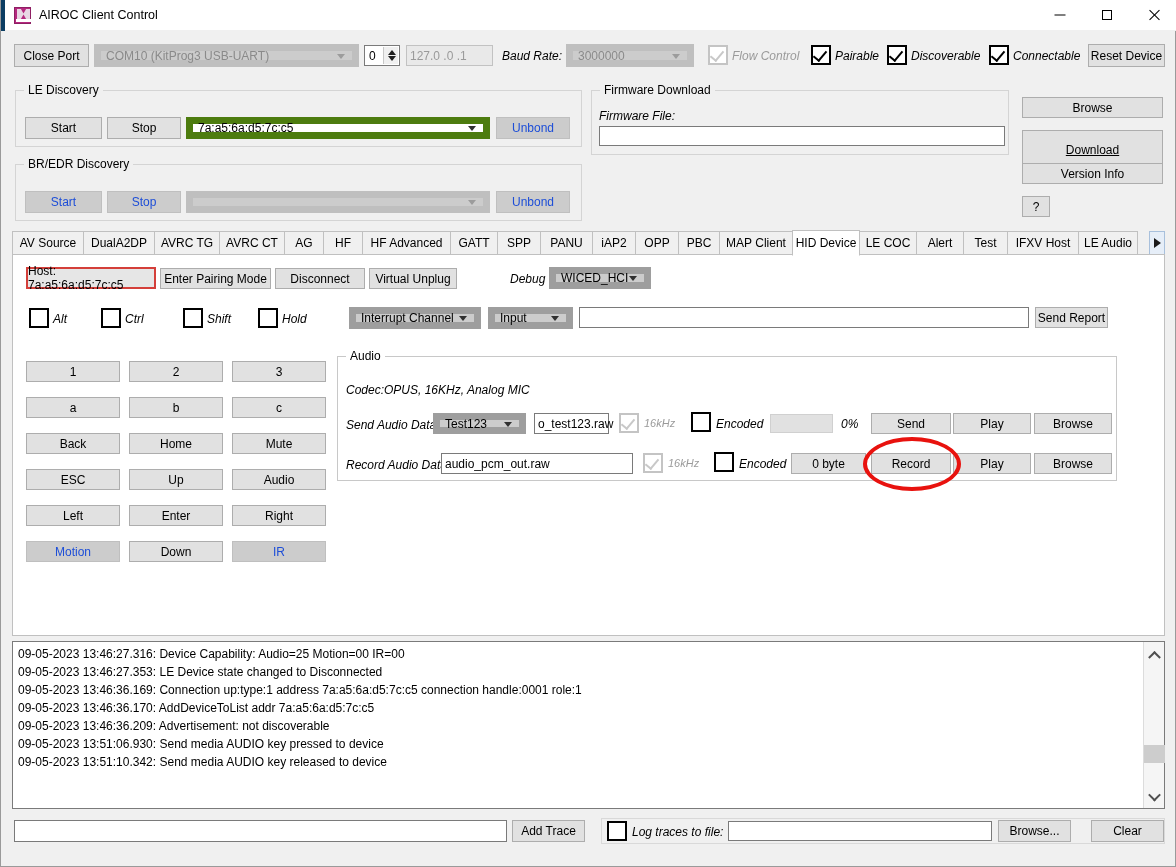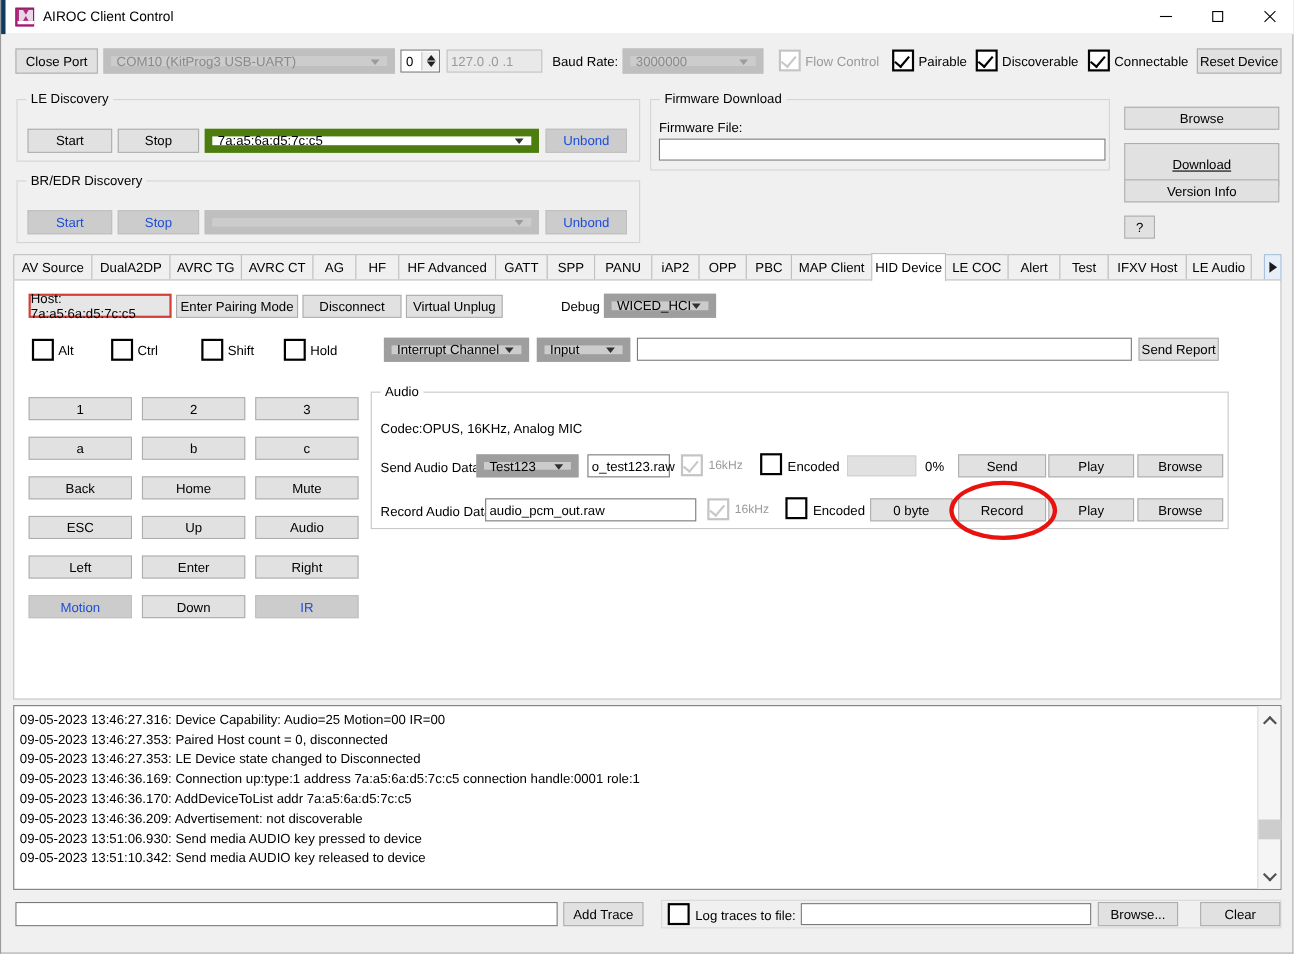--- a/index.html
+++ b/index.html
@@ -101,21 +101,21 @@
   .combo .arrow {
     position: absolute; right: 7px; top: 50%; margin-top: -2px;
     width: 0; height: 0;
     border-left: 4px solid transparent; border-right: 4px solid transparent;
     border-top: 5px solid #303030;
   }
   .combo.disabled { background: #cccccc; border-color: #bfbfbf; color: #8a8a8a; }
   .combo.disabled .arrow { border-top-color: #9c9c9c; }
   .combo.gray { background: #cccccc; border-color: #9e9e9e; color: #000; }
 
-  .lbl { position: absolute; font-size: 12px; color: #000; white-space: nowrap; }
+  .lbl { position: absolute; font-size: 12px; color: #000; white-space: nowrap; font-style: italic; }
   .lbl.dim { color: #9a9a9a; }
 
   
   .cb { position: absolute; width: 20px; height: 20px; border: 2px solid #000; background: #fff; cursor: default; }
   .cb.disabled { border-color: #c4c4c4; }
   .cb .tick {
     position: absolute; left: 3px; top: 1px; width: 8px; height: 13px;
     border-right: 2px solid #000; border-bottom: 2px solid #000;
     transform: rotate(40deg);
   }
@@ -478,21 +478,20 @@
   <div class="btn" style="left:790px; top:453px; width:75px; height:21px;">0 byte</div>
   <div class="btn" style="left:870px; top:453px; width:80px; height:21px;">Record</div>
   <div class="btn" style="left:952px; top:453px; width:78px; height:21px;">Play</div>
   <div class="btn" style="left:1033px; top:453px; width:78px; height:21px;">Browse</div>
 
   <div class="annot-ellipse" style="left:862px; top:437px; width:98px; height:54px;"></div>
 
   <div class="logbox">
     <div id="loglines" style="padding-top:3px;">
         <div class="logline">09-05-2023 13:46:27.316: Device Capability: Audio=25 Motion=00 IR=00</div>
-        <div class="logline">09-05-2023 13:46:27.353: Paired Host count = 0, disconnected</div>
         <div class="logline">09-05-2023 13:46:27.353: LE Device state changed to Disconnected</div>
         <div class="logline">09-05-2023 13:46:36.169: Connection up:type:1 address 7a:a5:6a:d5:7c:c5 connection handle:0001 role:1</div>
         <div class="logline">09-05-2023 13:46:36.170: AddDeviceToList addr 7a:a5:6a:d5:7c:c5</div>
         <div class="logline">09-05-2023 13:46:36.209: Advertisement: not discoverable</div>
         <div class="logline">09-05-2023 13:51:06.930: Send media AUDIO key pressed to device</div>
         <div class="logline">09-05-2023 13:51:10.342: Send media AUDIO key released to device</div>
       </div>
     <div class="vscroll">
       <div class="up">
           <span class="chev u"></span>

